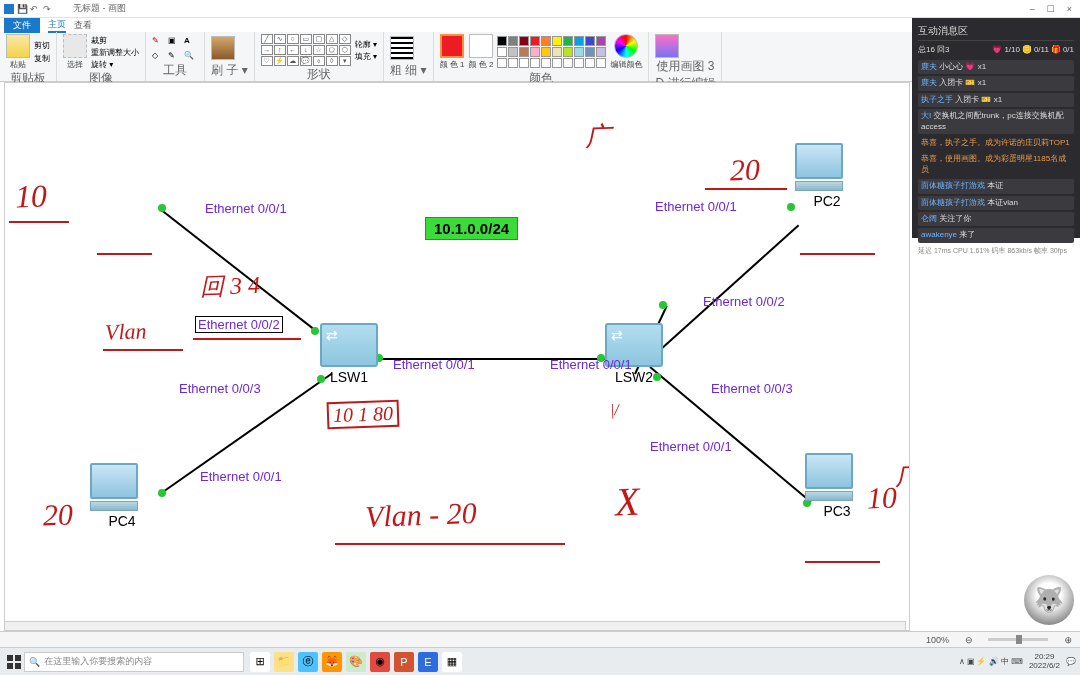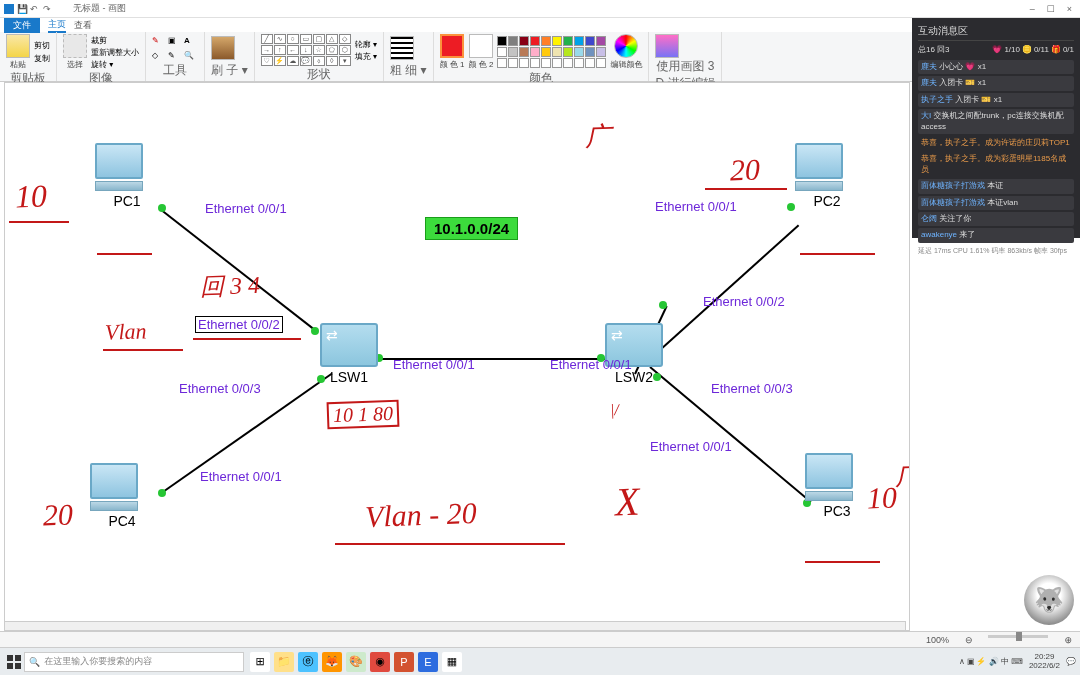--- a/index.html
+++ b/index.html
@@ -59,21 +59,21 @@
 .chat-panel .hdr { font-size:10px; padding:2px 0; border-bottom:1px solid #444;}
 .chat-panel .stats { display:flex; justify-content:space-between; padding:3px 0; font-size:8px;}
 .chat-panel .stats span { display:inline-flex; align-items:center; gap:2px;}
 .chat-row { background:#3a3a3f; margin:2px 0; padding:2px 3px; border-radius:2px; font-size:8px; line-height:1.3;}
 .chat-row .nm { color:#6fb4ff;}
 .chat-row.sys { color:#e89a4a; background:none;}
 .chat-perf { font-size:7px; color:#888; margin-top:3px;}
 
 
 .statusbar { position:absolute; bottom:28px; left:0; right:0; height:16px; background:#f5f5f5; border-top:1px solid #ccc; font-size:9px; display:flex; align-items:center; padding:0 8px; color:#555;}
-.statusbar .right { margin-left:auto; display:flex; gap:16px; align-items:flex-start;}
+.statusbar .right { margin-left:auto; display:flex; gap:16px; align-items:center;}
 
 
 .taskbar { position:absolute; bottom:0; left:0; right:0; height:28px; background:#e8ecef; border-top:1px solid #ccc; display:flex; align-items:center; padding:0 4px; font-size:9px;}
 .taskbar .start { width:20px; height:20px; display:flex; align-items:center; justify-content:center;}
 .taskbar .search { display:flex; align-items:center; background:#fff; border:1px solid #ccc; height:20px; width:220px; padding:0 4px; gap:4px; font-size:9px; color:#888;}
 .taskbar .apps { display:flex; gap:4px; margin-left:6px;}
 .taskbar .app { width:20px; height:20px; background:#fff; border-radius:2px; display:flex; align-items:center; justify-content:center; font-size:11px;}
 .taskbar .tray { margin-left:auto; display:flex; align-items:center; gap:6px; font-size:8px; color:#444;}
 .taskbar .clock { text-align:center; line-height:1.1;}
 
@@ -268,25 +268,20 @@
   <div class="dot" style="left:153px;top:406px"></div>
   <div class="dot" style="left:312px;top:292px"></div>
   <div class="dot" style="left:370px;top:271px"></div>
   <div class="dot" style="left:592px;top:271px"></div>
   <div class="dot" style="left:640px;top:244px"></div>
   <div class="dot" style="left:782px;top:120px"></div>
   <div class="dot" style="left:648px;top:290px"></div>
   <div class="dot" style="left:798px;top:416px"></div>
   <div class="dot" style="left:654px;top:218px"></div>
 
-  <div class="pc" style="left:90px; top:60px">
-        <div class="monitor"></div>
-        <div class="base"></div>
-        <div class="lbl">PC1</div>
-      </div>
   <div class="pc" style="left:790px; top:60px">
         <div class="monitor"></div>
         <div class="base"></div>
         <div class="lbl">PC2</div>
       </div>
   <div class="pc" style="left:800px; top:370px">
         <div class="monitor"></div>
         <div class="base"></div>
         <div class="lbl">PC3</div>
       </div>
@@ -353,21 +348,21 @@
         <span style="color:#5ad1ff">🎁</span>
         <span>0/1</span>
       </span>
   </div>
   <div id="chat-rows">
       <div class="chat-row"><span class="nm">鹿夫</span> 小心心 💗 x1</div>
       <div class="chat-row"><span class="nm">鹿夫</span> 入团卡 🎫 x1</div>
       <div class="chat-row"><span class="nm">执子之手</span> 入团卡 🎫 x1</div>
       <div class="chat-row"><span class="nm">大I</span> 交换机之间配trunk，pc连接交换机配access</div>
       <div class="chat-row sys">恭喜，执子之手。成为许诺的庄贝莉TOP1</div>
-      <div class="chat-row sys">恭喜，执子之手。成为彩蛋明星1185名成员</div>
+      <div class="chat-row sys">恭喜，使用画图。成为彩蛋明星1185名成员</div>
       <div class="chat-row"><span class="nm">面体糖孩子打游戏</span> 本证</div>
       <div class="chat-row"><span class="nm">面体糖孩子打游戏</span> 本证vlan</div>
       <div class="chat-row"><span class="nm">仑阔</span> 关注了你</div>
       <div class="chat-row"><span class="nm">awakenye</span> 来了</div>
     </div>
   <div class="chat-perf">延迟 17ms   CPU 1.61%   码率 863kb/s   帧率 30fps</div>
 </div>
 
 <div class="husky">🐺</div>
 

